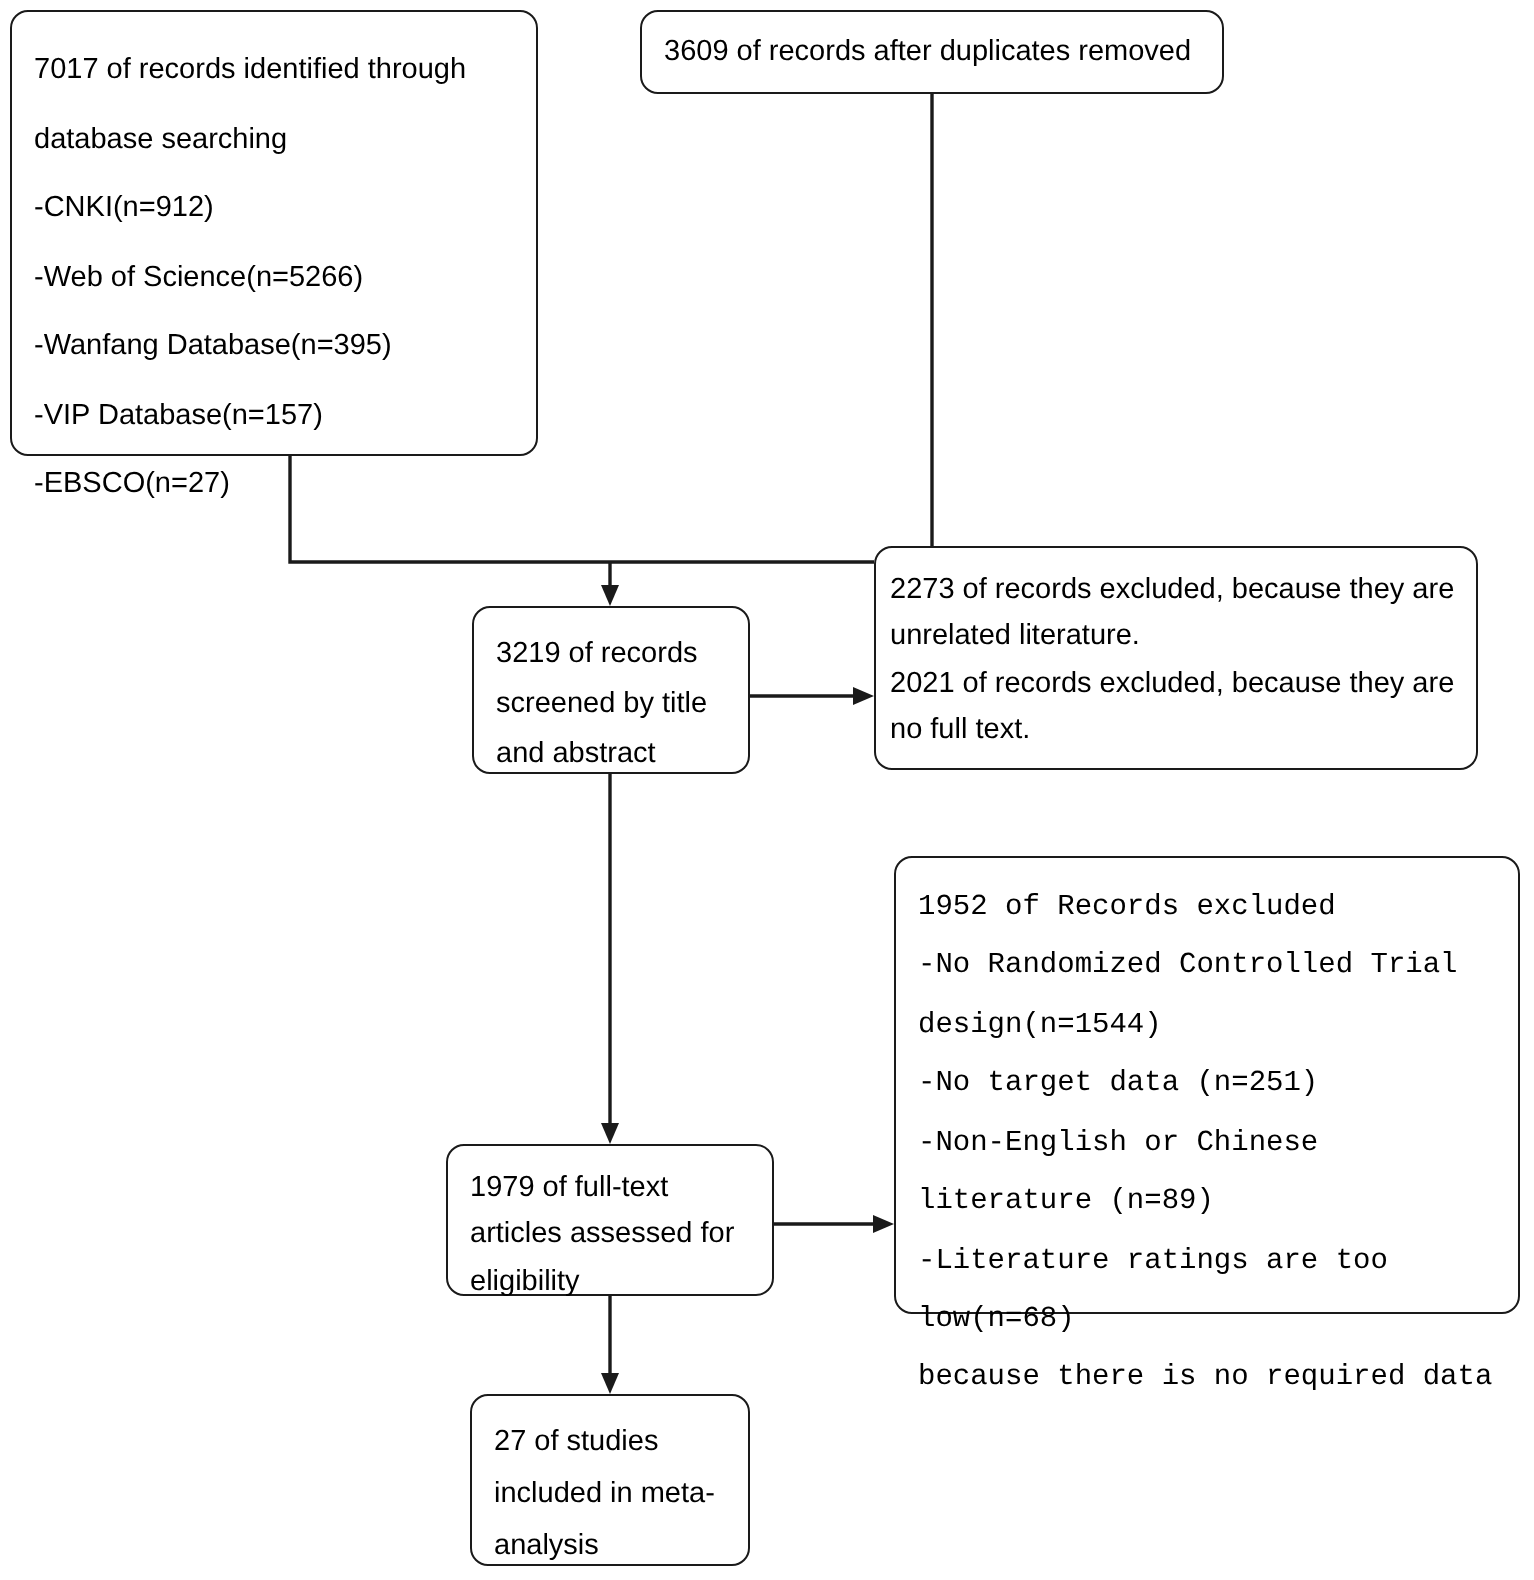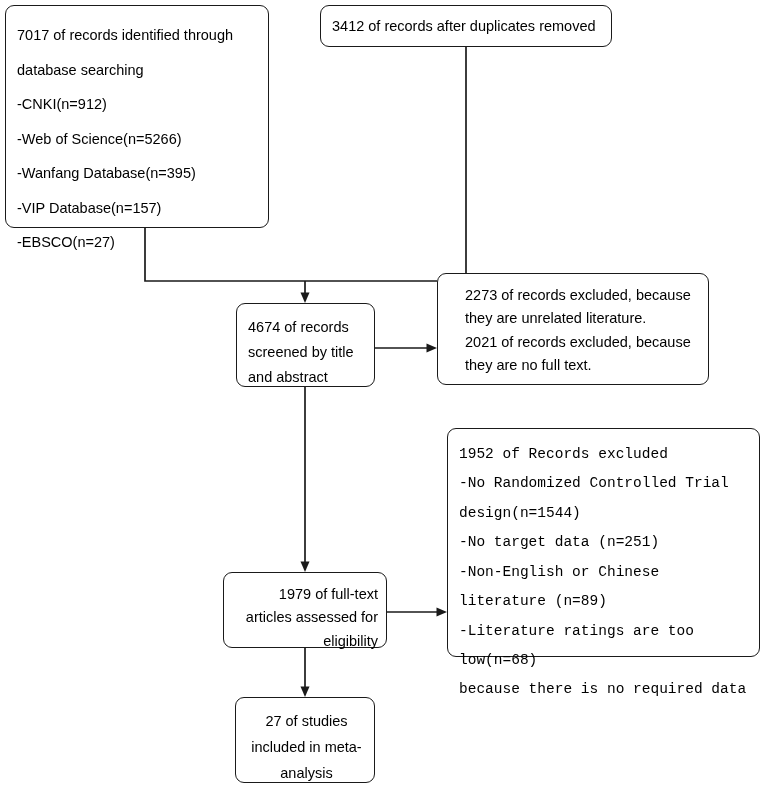--- a/index.html
+++ b/index.html
@@ -44,42 +44,42 @@
     padding: 11px 10px 10px 11px;
   }
 
   #box-screened {
     left: 236px; top: 303px; width: 139px; height: 84px;
     padding: 11px 8px 8px 11px;
   }
   #box-screened .box-text { line-height: 1.72; }
 
   #box-excluded-screen {
-    left: 437px; top: 273px; width: 272px; height: 112px;
-    padding: 10px 10px 8px 27px;
+    left: 437px; top: 273px; width: 302px; height: 112px;
+    padding: 10px 10px 8px 7px;
   }
   #box-excluded-screen .box-text { line-height: 1.62; }
 
   #box-eligibility {
     left: 223px; top: 572px; width: 164px; height: 76px;
     padding: 10px 8px 8px 11px;
   }
-  #box-eligibility .box-text { line-height: 1.62; text-align: right; }
+  #box-eligibility .box-text { line-height: 1.62; }
 
   #box-excluded-full {
     left: 447px; top: 428px; width: 313px; height: 229px;
     padding: 11px 10px 9px 11px;
   }
   #box-excluded-full .box-text { line-height: 2.03; font-family: Liberation Mono, monospace; }
 
   #box-included {
     left: 235px; top: 697px; width: 140px; height: 86px;
     padding: 11px 8px 8px 11px;
   }
-  #box-included .box-text { line-height: 1.78; text-align: center; }
+  #box-included .box-text { line-height: 1.78; }
 
   
   #connector-layer {
     position: absolute;
     left: 0; top: 0;
     width: 767px; height: 790px;
     z-index: 1;
   }
   #connector-layer line,
   #connector-layer path {
@@ -130,25 +130,25 @@
   <div class="flow-box" id="box-identified">
     <span class="box-text">7017 of records identified through database searching
 -CNKI(n=912)
 -Web of Science(n=5266)
 -Wanfang Database(n=395)
 -VIP Database(n=157)
 -EBSCO(n=27)</span>
   </div>
 
   <div class="flow-box" id="box-duplicates">
-    <span class="box-text">3412 of records after duplicates removed</span>
+    <span class="box-text">3609 of records after duplicates removed</span>
   </div>
 
   <div class="flow-box" id="box-screened">
-    <span class="box-text">4674 of records screened by title and abstract</span>
+    <span class="box-text">3219 of records screened by title and abstract</span>
   </div>
 
   <div class="flow-box" id="box-excluded-screen">
     <span class="box-text">2273 of records excluded, because they are unrelated literature.
 2021 of records excluded, because they are no full text.</span>
   </div>
 
   <div class="flow-box" id="box-excluded-full">
     <span class="box-text">1952 of Records excluded
 -No Randomized Controlled Trial design(n=1544)

